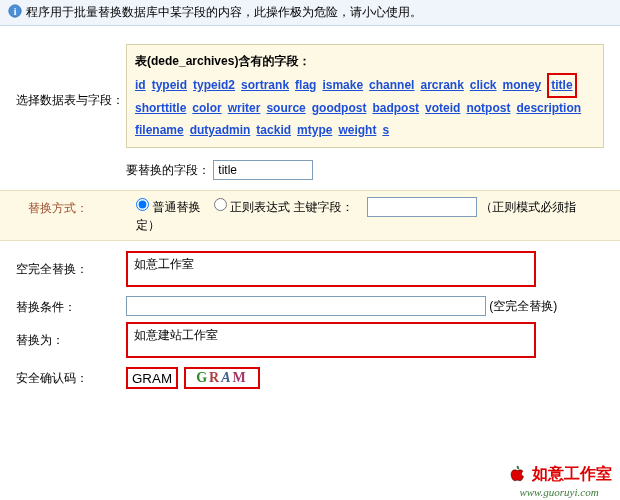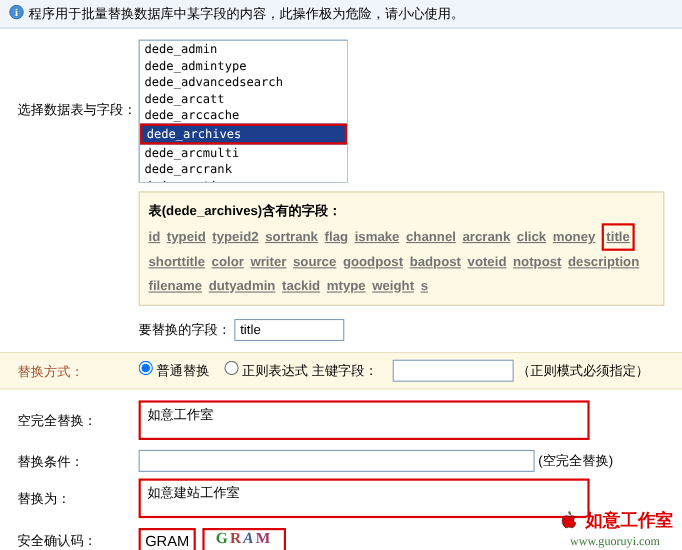--- a/index.html
+++ b/index.html
@@ -7,68 +7,57 @@
 .warning-bar { background: #f0f5fb; padding: 4px 8px; border-bottom: 1px solid #c8d8e8; display: flex; align-items: center; gap: 4px; }
 .info-icon svg { width: 14px; height: 14px; }
 .form-area { padding: 4px 16px 4px 16px; }
 .row { display: flex; margin: 6px 0; align-items: flex-start; }
 .label { width: 110px; padding-top: 3px; }
 .field { flex: 1; }
 .table-select { width: 190px; height: 130px; border: 1px solid #7e9db9; font-family: monospace; font-size: 11px; overflow: auto; background: #fff; }
 .table-select .opt { padding: 1px 4px; cursor: pointer; white-space: nowrap; }
 .table-select .sel { background: #1a3e8c; color: #fff; border: 2px solid #d00; }
 .fields-box { background: #fef9e5; border: 1px solid #d8d0a8; padding: 6px 8px; margin-top: 8px; font-size: 12px; line-height: 1.8; font-weight: bold; }
-.fields-box .fld { text-decoration: underline; margin-right: 6px; cursor: pointer; color: #737373; display: inline-block; }
+.fields-box .fld { text-decoration: underline; margin-right: 6px; cursor: pointer; color: #1d4ed8; display: inline-block; }
 .fld.hl { border: 2px solid #d00; padding: 0 2px; }
 .inline-row { margin-top: 12px; }
 .txt-input { border: 1px solid #7e9db9; padding: 2px 4px; font-size: 12px; height: 20px; }
-.replace-method-row { background: #fef9e5; border-top: 1px solid #e8e0c0; border-bottom: 1px solid #e8e0c0; padding: 6px 16px; display: flex; align-items: flex-end; }
+.replace-method-row { background: #fef9e5; border-top: 1px solid #e8e0c0; border-bottom: 1px solid #e8e0c0; padding: 6px 28px; display: flex; align-items: flex-start; }
 .replace-method-row .label { color: #a05030; }
 .radio-group label { margin-right: 10px; }
 .textarea-red { width: 410px; height: 36px; border: 2px solid #d00; padding: 3px 6px; font-size: 12px; font-family: inherit; resize: none; }
 .cond-input { width: 360px; }
 .captcha-input { width: 52px; border: 2px solid #d00; text-align: left; padding: 2px 4px; height: 22px; }
 .captcha-img { border: 2px solid #d00; width: 76px; height: 22px; display: inline-flex; align-items: center; justify-content: center; font-weight: bold; font-size: 14px; letter-spacing: 2px; margin-left: 6px; font-family: "Times New Roman", serif; background: #fff; }
 .captcha-img span:nth-child(1){color:#2a8a2a;} .captcha-img span:nth-child(2){color:#b04040;} .captcha-img span:nth-child(3){color:#406090;font-style:italic;} .captcha-img span:nth-child(4){color:#a0386a;}
 .watermark { position: absolute; right: 8px; bottom: 2px; text-align: center; font-size: 11px; }
 .wm-logo { display: flex; align-items: center; gap: 4px; justify-content: center; }
 .wm-apple svg { width: 22px; height: 22px; }
 .wm-text { color: #d00; font-weight: bold; font-size: 16px; font-family: "KaiTi","STKaiti",serif; text-shadow: 1px 1px 0 #fff; }
-.wm-url { color: #3a7a3a; font-family: "Times New Roman", serif; }
+.wm-url { color: #3a7a3a; font-style: italic; font-family: "Times New Roman", serif; }
 .container { position: relative; width: 620px; height: 500px; }
 </style>
 </head>
 <body>
 <div class="container">
 
 <div class="warning-bar">
   <span class="info-icon">
     <svg viewBox="0 0 16 16">
           <circle cx="8" cy="8" r="7" fill="#4a90d9" stroke="#2a6ab0"></circle>
           <text x="8" y="12" text-anchor="middle" fill="#fff" font-size="11" font-family="serif" font-weight="bold">i</text>
         </svg>
   </span>
   <span>程序用于批量替换数据库中某字段的内容，此操作极为危险，请小心使用。</span>
 </div>
 
 <div class="form-area">
   <div class="row">
     <div class="label" style="padding-top:56px;">选择数据表与字段：</div>
     <div class="field">
-      <div class="table-select" id="tableSelect">
-            <div class="opt">dede_admin</div>
-            <div class="opt">dede_admintype</div>
-            <div class="opt">dede_advancedsearch</div>
-            <div class="opt">dede_arcatt</div>
-            <div class="opt">dede_arccache</div>
-            <div class="opt sel">dede_archives</div>
-            <div class="opt">dede_arcmulti</div>
-            <div class="opt">dede_arcrank</div>
-            <div class="opt">dede_arctiny</div>
-          </div>
       <div class="fields-box">
         <span>表(dede_archives)含有的字段：</span><br>
         <span id="fieldsList"><span class="fld">id</span><span class="fld">typeid</span><span class="fld">typeid2</span><span class="fld">sortrank</span><span class="fld">flag</span><span class="fld">ismake</span><span class="fld">channel</span><span class="fld">arcrank</span><span class="fld">click</span><span class="fld">money</span><span class="fld hl">title</span><span class="fld">shorttitle</span><span class="fld">color</span><span class="fld">writer</span><span class="fld">source</span><span class="fld">goodpost</span><span class="fld">badpost</span><span class="fld">voteid</span><span class="fld">notpost</span><span class="fld">description</span><span class="fld">filename</span><span class="fld">dutyadmin</span><span class="fld">tackid</span><span class="fld">mtype</span><span class="fld">weight</span><span class="fld">s</span></span>
       </div>
       <div class="inline-row">
         <span>要替换的字段：</span>
         <input class="txt-input" style="width: 100px;" value="title">
       </div>
     </div>
   </div>

